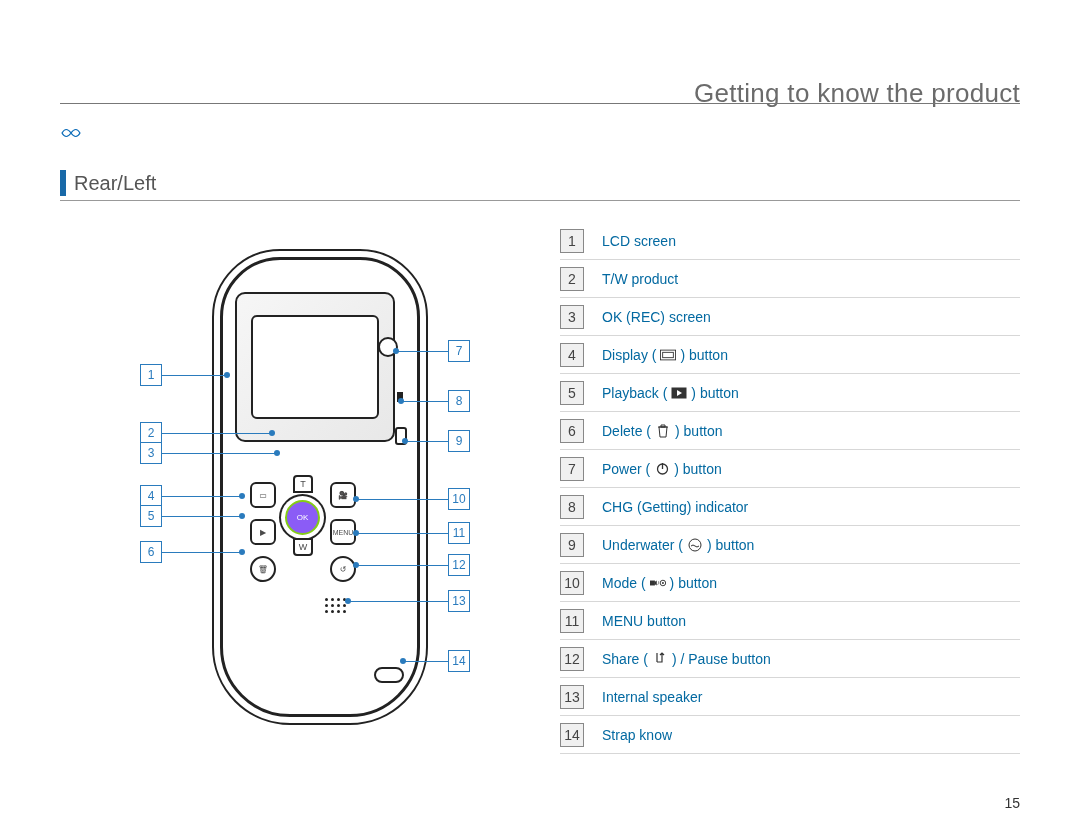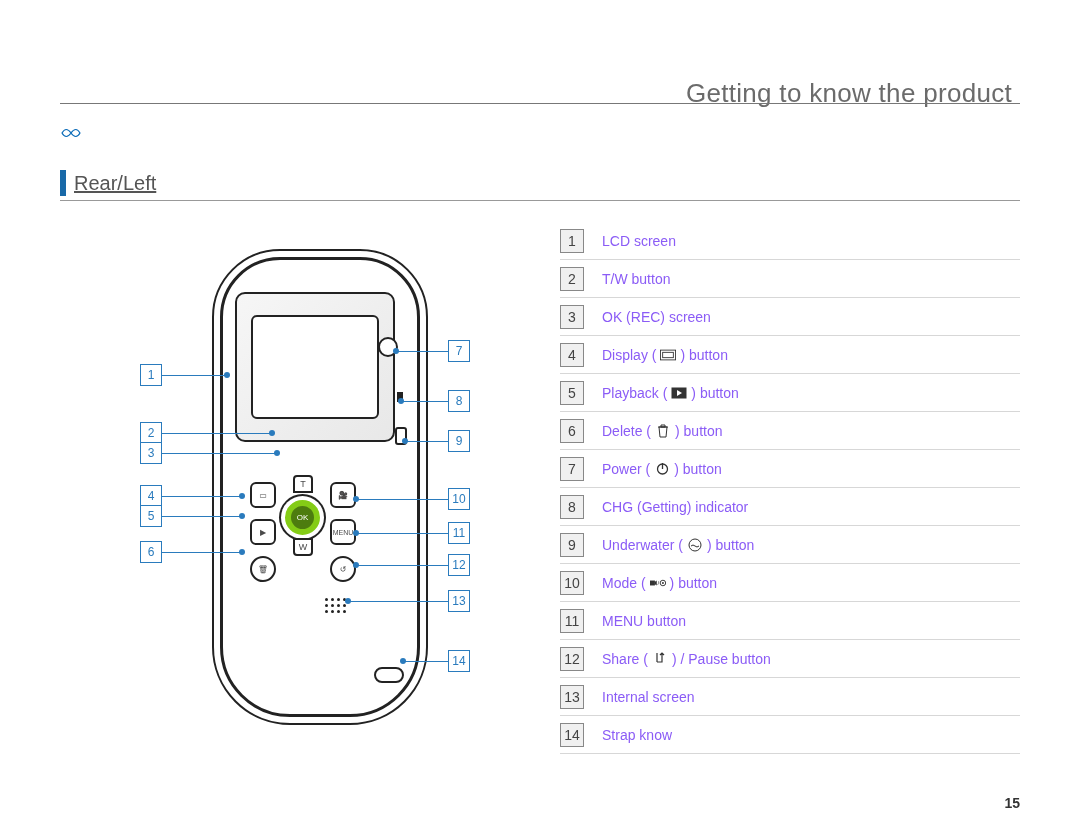--- a/index.html
+++ b/index.html
@@ -7,21 +7,21 @@
     width: 1080px;
     height: 825px;
     font-family: Arial, Helvetica, sans-serif;
     color: #4a4a4a;
     background: #fff;
     position: relative;
   }
   .header {
     position: absolute;
     top: 78px;
-    right: 68px;
+    right: 60px;
     font-size: 26px;
     font-weight: 300;
     letter-spacing: 0.3px;
     color: #6b6b6b;
   }
   .hr-top {
     position: absolute;
     top: 103px;
     left: 60px;
     right: 60px;
@@ -44,21 +44,20 @@
   }
   .subhead .bar {
     width: 6px;
     height: 26px;
     background: #1869a8;
     margin-right: 8px;
   }
   .subhead .label {
     font-size: 20px;
     color: #555;
-    text-decoration: underline;
   }
   .hr-sub {
     position: absolute;
     top: 200px;
     left: 60px;
     right: 60px;
     height: 1px;
     background: #999;
   }
 
@@ -108,23 +107,23 @@
     border: 2px solid #222;
     border-radius: 6px;
     background: #fff;
   }
   .btn-ok {
     position: absolute;
     left: 160px;
     top: 268px;
     width: 35px;
     height: 35px;
-    border: 6px solid #84cc16;
+    border: 2px solid #84cc16;
     border-radius: 50%;
-    background: #4d7c0f;
+    background: #8b5cf6;
     box-shadow: 0 0 0 4px #fff, 0 0 0 6px #222;
     display:flex;align-items:center;justify-content:center;
     font-size:8px;color:#fff;
   }
   .btn-t { position:absolute; left:168px; top:243px; width:20px; height:18px; border:2px solid #222; border-radius:4px 4px 0 0; background:#fff; font-size:9px; display:flex;align-items:center;justify-content:center;}
   .btn-w { position:absolute; left:168px; top:306px; width:20px; height:18px; border:2px solid #222; border-radius:0 0 4px 4px; background:#fff; font-size:9px; display:flex;align-items:center;justify-content:center;}
   .btn-small {
     position:absolute;
     width:26px;height:26px;
     border:2px solid #222;
@@ -205,36 +204,36 @@
     width: 24px; height: 24px;
     border: 1px solid #888;
     background: #f0f0f0;
     font-size: 14px;
     display:flex;align-items:center;justify-content:center;
     margin-right: 18px;
     color:#444;
   }
   .legend-text {
     font-size: 14px;
-    color: #8b5cf6;
+    color: #0369a1;
     display:flex;align-items:center;gap:4px;
   }
   .icon-inline {
     display:inline-flex;
     align-items:center;justify-content:center;
     width:16px;height:14px;
     font-size:11px;
   }
 
   .page-num {
     position:absolute;
     bottom: 14px;
     right: 60px;
     font-size: 14px;
-    font-weight: bold;
+    font-weight: normal;
     color:#333;
   }
 </style>
 </head>
 <body>
 
 <div class="header">Getting to know the product</div>
 <div class="hr-top"></div>
 
 <div class="deco-icon">
@@ -348,21 +347,21 @@
     </div>
 </div>
 
 <div class="legend" id="legend">
     <div class="legend-row">
       <div class="legend-num">1</div>
       <span class="legend-text">LCD screen</span>
     </div>
     <div class="legend-row">
       <div class="legend-num">2</div>
-      <span class="legend-text">T/W button</span>
+      <span class="legend-text">T/W product</span>
     </div>
     <div class="legend-row">
       <div class="legend-num">3</div>
       <span class="legend-text">OK (REC) screen</span>
     </div>
     <div class="legend-row">
       <div class="legend-num">4</div>
       <span class="legend-text">Display (<span class="icon-inline">
           <svg width="18" height="12" viewBox="0 0 18 12">
             <rect x="0.5" y="0.5" width="17" height="11" fill="none" stroke="#333"></rect>
@@ -428,21 +427,21 @@
     <div class="legend-row">
       <div class="legend-num">12</div>
       <span class="legend-text">Share (<span class="icon-inline">
           <svg width="13" height="14" viewBox="0 0 13 14">
             <path d="M4 1v9 M4 10h5v-9 M7 3l2-2 2 2" fill="none" stroke="#333" stroke-width="1.2"></path>
           </svg>
         </span>) / Pause button</span>
     </div>
     <div class="legend-row">
       <div class="legend-num">13</div>
-      <span class="legend-text">Internal screen</span>
+      <span class="legend-text">Internal speaker</span>
     </div>
     <div class="legend-row">
       <div class="legend-num">14</div>
       <span class="legend-text">Strap know</span>
     </div>
   </div>
 
 <div class="page-num">15</div>
 
 </body></html>

